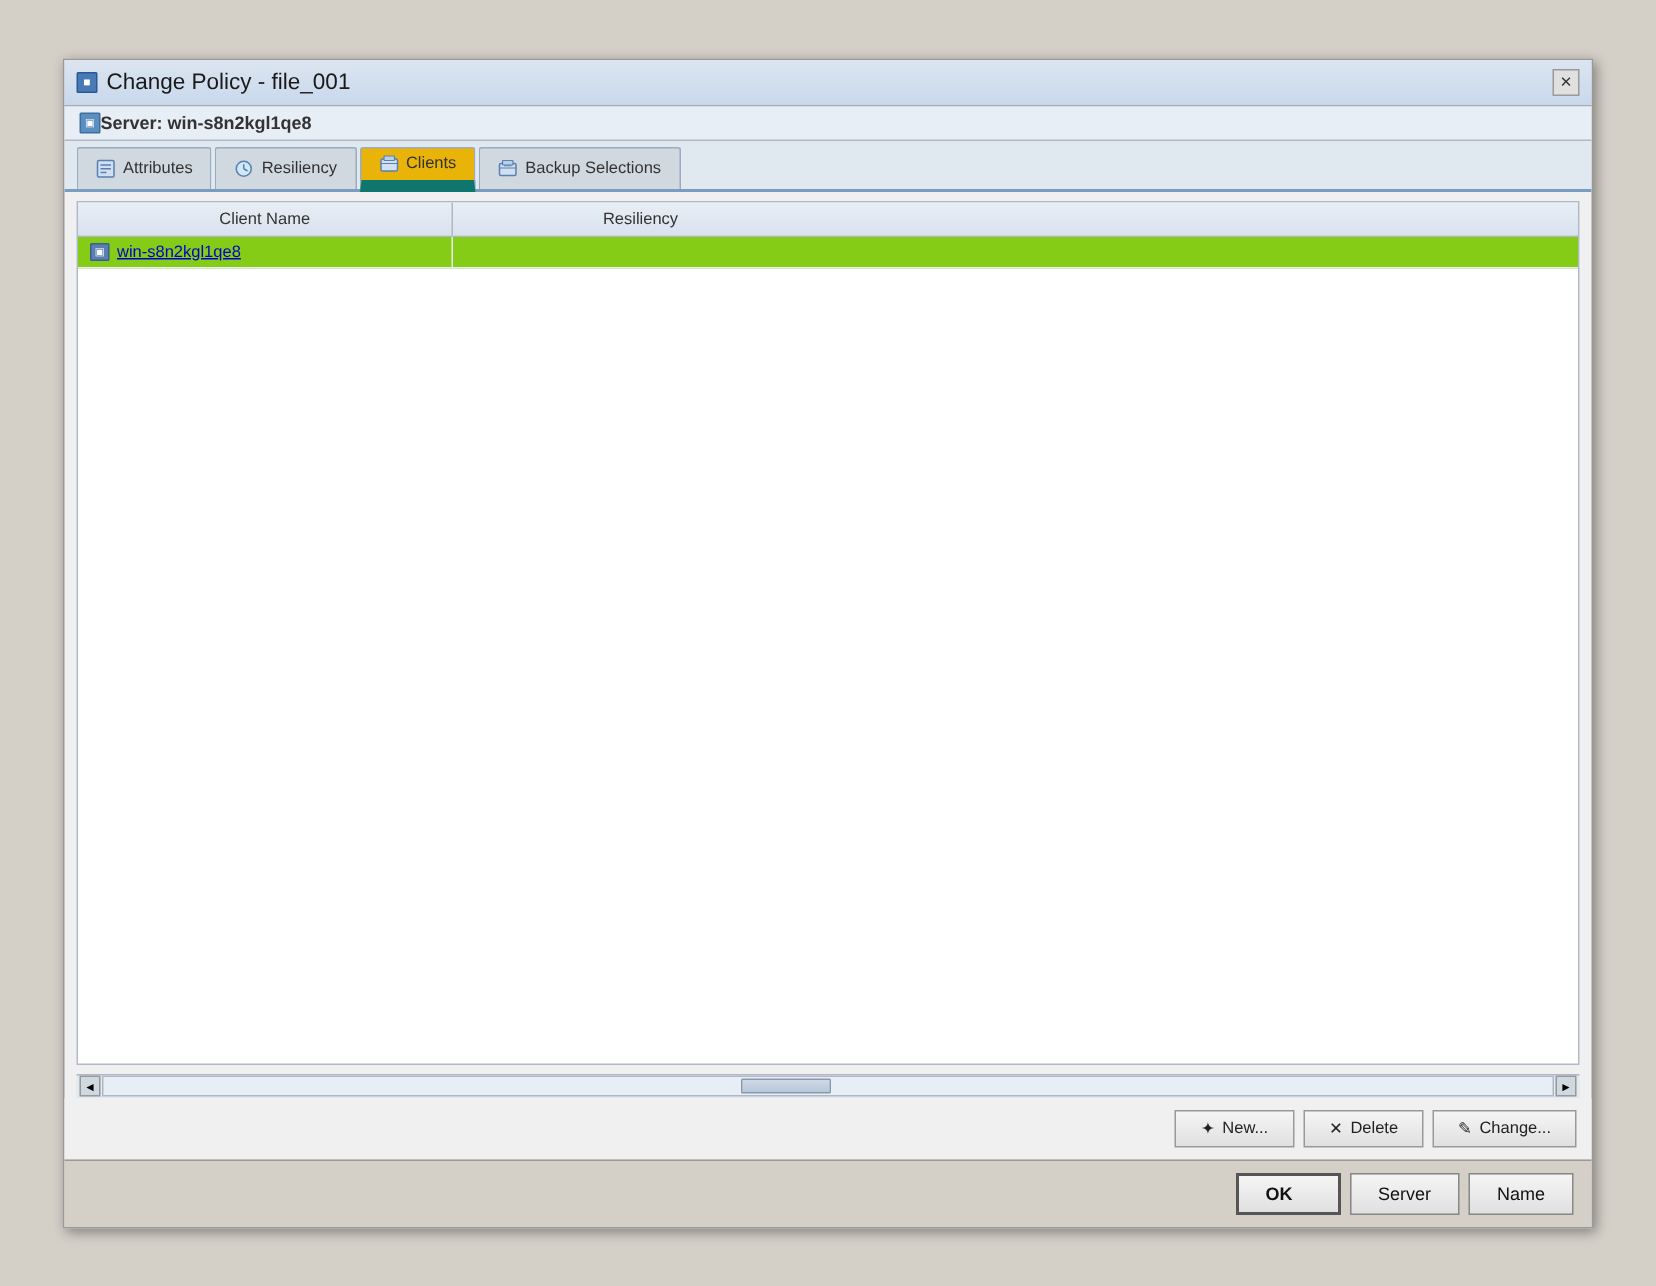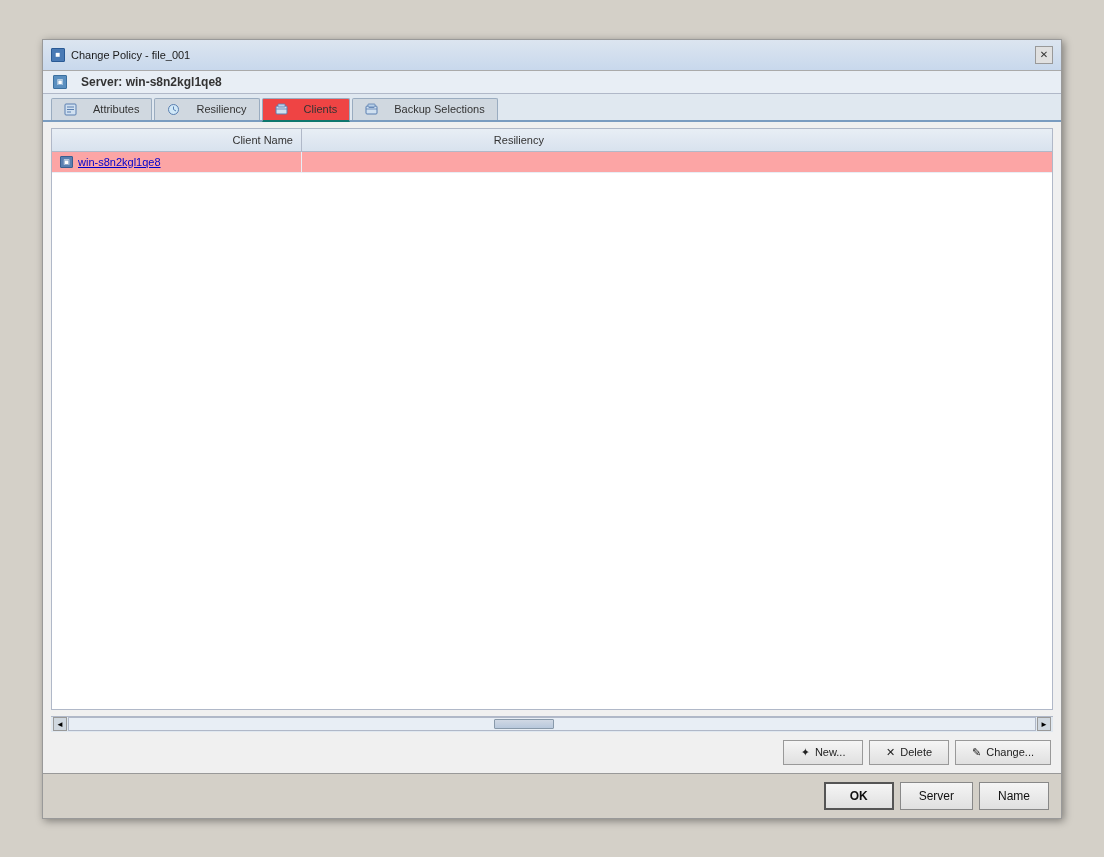--- a/index.html
+++ b/index.html
@@ -44,21 +44,21 @@
       border: 1px solid #2a5a95;
       border-radius: 1px;
       display: flex;
       align-items: center;
       justify-content: center;
       font-size: 8px;
       color: white;
       flex-shrink: 0;
     }
     .title-text {
-      font-size: 11px;
+      font-size: 15px;
       color: #1a1a1a;
       font-weight: normal;
     }
     .close-btn {
       width: 18px;
       height: 18px;
       background: #e0e0e0;
       border: 1px solid #999;
       cursor: pointer;
       display: flex;
@@ -67,21 +67,21 @@
       font-size: 10px;
       color: #333;
     }
 
     .server-bar {
       background: #e8eef5;
       padding: 4px 10px;
       border-bottom: 1px solid #b0b8c8;
       display: flex;
       align-items: center;
-      gap: 14px;
+      gap: 0;
     }
     .server-icon {
       width: 14px;
       height: 14px;
       background: #5a8fc0;
       border: 1px solid #3a6f9f;
       border-radius: 1px;
       display: flex;
       align-items: center;
       justify-content: center;
@@ -105,26 +105,26 @@
     .tab {
       padding: 4px 12px;
       background: #d0d8e0;
       border: 1px solid #9aacc0;
       border-bottom: none;
       cursor: pointer;
       font-size: 11px;
       color: #333;
       display: flex;
       align-items: center;
-      gap: 16px;
+      gap: 5px;
       border-radius: 2px 2px 0 0;
     }
     .tab.active {
-      background: #ef4444;
-      border-bottom: 2px solid #0f766e;
+      background: #eab308;
+      border-bottom: 8px solid #0f766e;
       margin-bottom: -2px;
       font-weight: normal;
       z-index: 1;
     }
     .tab-icon {
       width: 13px;
       height: 13px;
       flex-shrink: 0;
     }
 
@@ -140,37 +140,37 @@
     .table-header {
       display: grid;
       grid-template-columns: 250px 250px 250px 1fr;
       background: linear-gradient(to bottom, #e8eef5, #d8e2ee);
       border-bottom: 1px solid #b0b8c8;
     }
     .table-header-cell {
       padding: 5px 8px;
       font-size: 11px;
       color: #333;
-      text-align: right;
+      text-align: center;
       border-right: 1px solid #b0b8c8;
       font-weight: normal;
     }
     .table-header-cell:last-child { border-right: none; }
 
     .table-body {
       flex: 1;
       overflow-y: auto;
     }
     .table-row {
       display: grid;
       grid-template-columns: 250px 250px 250px 1fr;
       border-bottom: 1px solid #e8eef5;
     }
     .table-row.selected {
-      background: #fca5a5;
+      background: #84cc16;
     }
     .table-cell {
       padding: 4px 8px;
       font-size: 11px;
       color: #000;
       border-right: 1px solid #e8eef5;
       display: flex;
       align-items: center;
       gap: 5px;
     }
@@ -270,21 +270,21 @@
       gap: 6px;
     }
     .footer-btn {
       padding: 5px 18px;
       font-size: 12px;
       background: linear-gradient(to bottom, #f5f5f5, #e0e0e0);
       border: 1px solid #888;
       cursor: pointer;
       color: #111;
       min-width: 70px;
-      text-align: center;
+      text-align: left;
     }
     .footer-btn.ok-btn {
       font-weight: bold;
       border: 2px solid #555;
     }
   </style>
 </head>
 <body>
 
 <div class="window">

